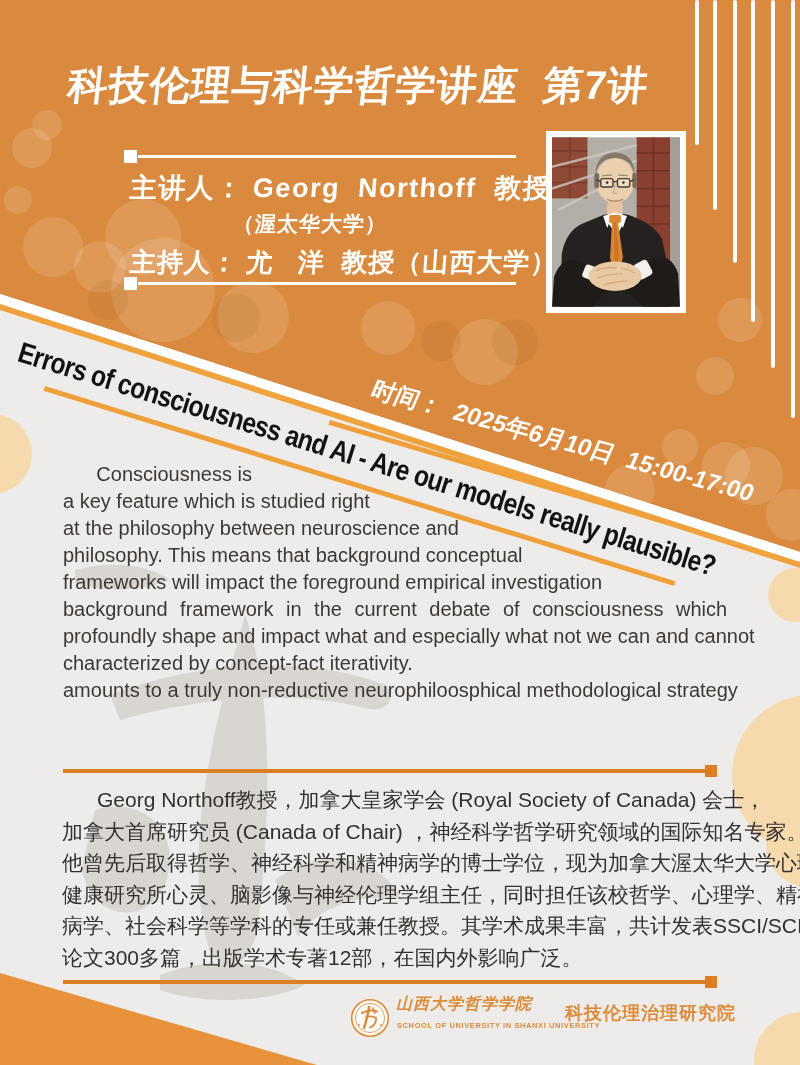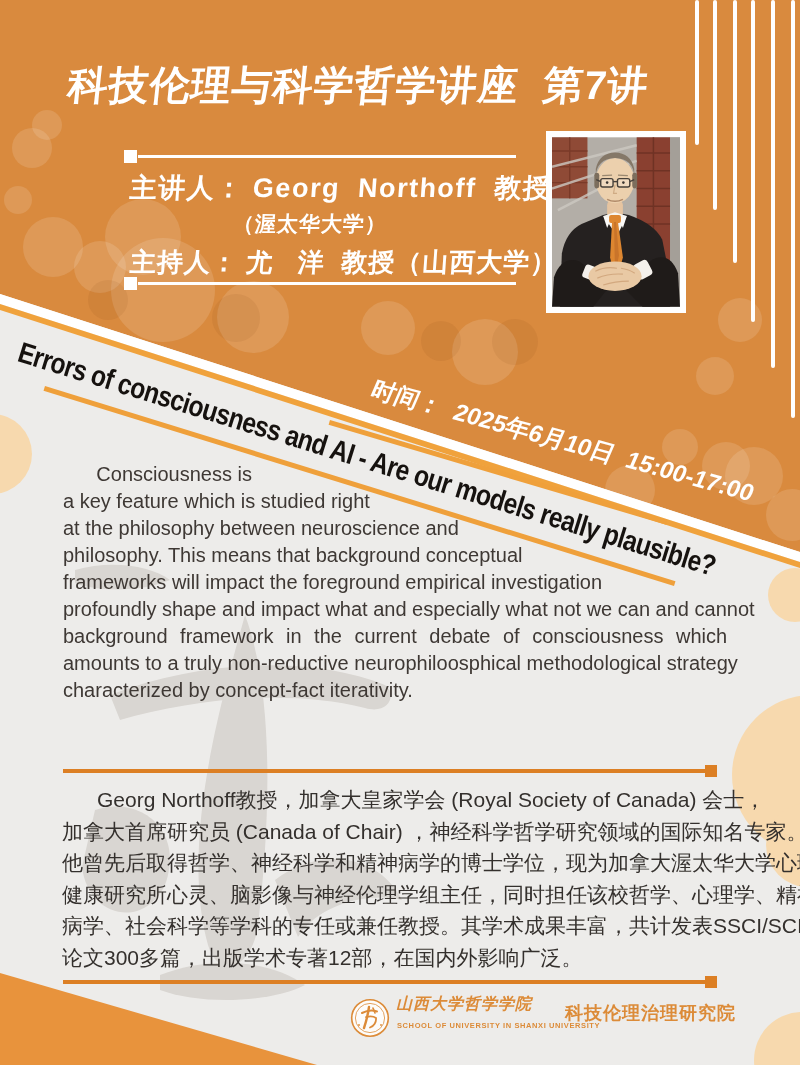--- a/index.html
+++ b/index.html
@@ -88,24 +88,24 @@
   <div class="cp" style="left:766px;top:803px;width:84px;height:84px;"></div>
   <div class="cp" style="left:754px;top:1012px;width:96px;height:96px;"></div>
   <div class="triangle"></div>
 
   <div class="abstract">
     <div class="eline">      Consciousness is</div>
     <div class="eline">a key feature which is studied right</div>
     <div class="eline">at the philosophy between neuroscience and</div>
     <div class="eline">philosophy. This means that background conceptual</div>
     <div class="eline">frameworks will impact the foreground empirical investigation</div>
+    <div class="eline wide">background framework in the current debate of consciousness which</div>
     <div class="eline">profoundly shape and impact what and especially what not we can and cannot</div>
-    <div class="eline wide">background framework in the current debate of consciousness which</div>
+    <div class="eline">characterized by concept-fact iterativity.</div>
     <div class="eline">amounts to a truly non-reductive neurophiloosphical methodological strategy</div>
-    <div class="eline">characterized by concept-fact iterativity.</div>
   </div>
 
   <div class="rule" style="left:63px;top:769px;width:645px;"></div>
   <div class="rule-sq" style="left:705px;top:765px;"></div>
 
   <div class="bio">
     <div class="bline">      Georg Northoff教授，加拿大皇家学会 (Royal Society of Canada) 会士，</div>
     <div class="bline">加拿大首席研究员 (Canada of Chair) ，神经科学哲学研究领域的国际知名专家。</div>
     <div class="bline">他曾先后取得哲学、神经科学和精神病学的博士学位，现为加拿大渥太华大学心理</div>
     <div class="bline">健康研究所心灵、脑影像与神经伦理学组主任，同时担任该校哲学、心理学、精神</div>

